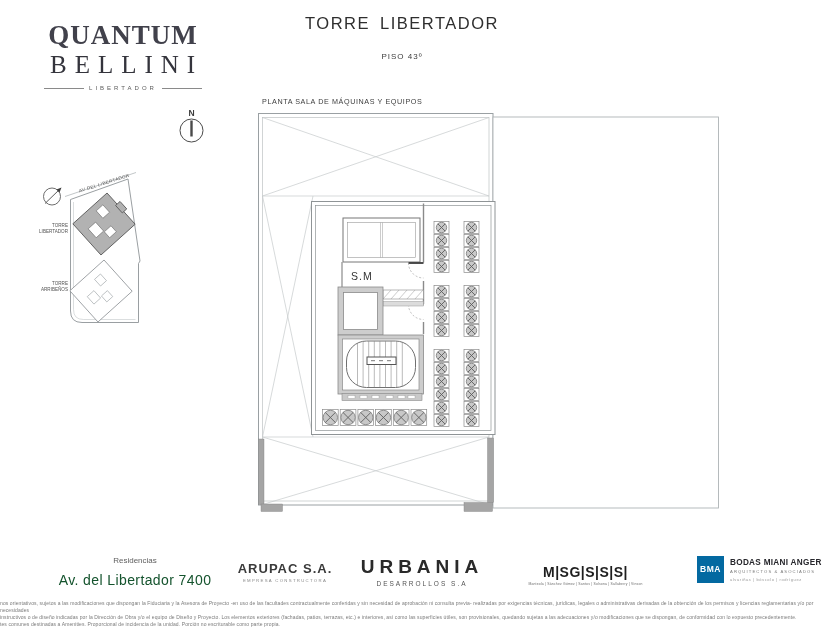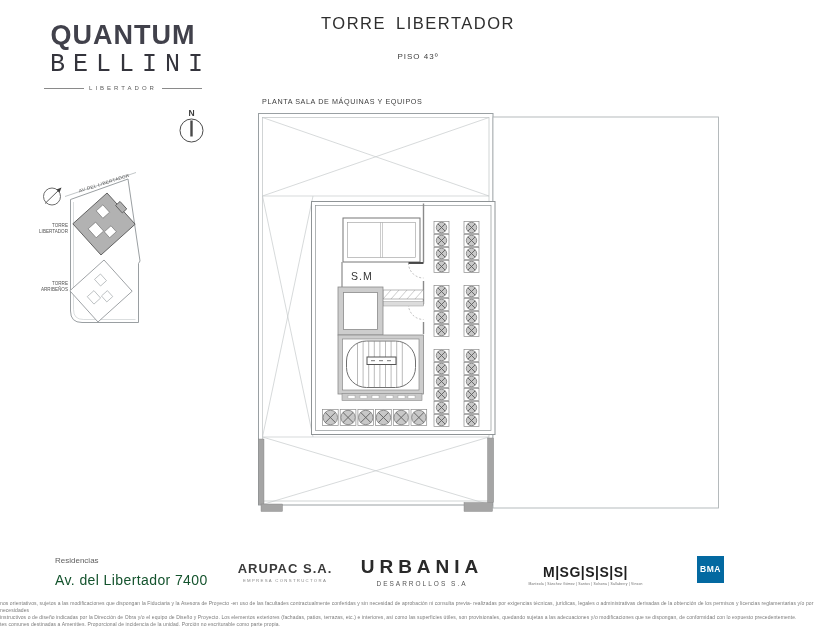--- a/index.html
+++ b/index.html
@@ -4,35 +4,35 @@
 <style>
   html,body{margin:0;padding:0;background:#e8e8e8;}
   .page{
     position:relative;width:840px;height:630px;background:#ffffff;
     overflow:hidden;font-family:"Liberation Sans",sans-serif;
     -webkit-font-smoothing:antialiased;
   }
   .abs{position:absolute;}
   
   .logo{left:44px;top:20px;width:158px;text-align:center;color:#41414b;}
-  .logo-top{font-size:27px;font-weight:bold;letter-spacing:1px;line-height:30px;}
-  .logo-bottom{font-family:Liberation Mono, monospace;font-size:25px;letter-spacing:8px;
+  .logo-top{font-size:27px;font-weight:bold;letter-spacing:1px;line-height:30px;font-family:Liberation Serif, serif;}
+  .logo-bottom{font-family:Liberation Serif, serif;font-size:25px;letter-spacing:8px;
     line-height:30px;color:#34343c;margin-left:6px;}
   .logo-tagline{display:flex;align-items:center;gap:5px;margin-top:5px;}
   .logo-tagline .rule{flex:1;height:1px;background:#8a8a8a;}
   .logo-tagline span.txt{font-size:6px;letter-spacing:3px;color:#5c5c5c;white-space:nowrap;}
   
-  .title-block{left:318px;top:14px;width:200px;text-align:center;color:#2e2e2e;}
+  .title-block{left:302px;top:14px;width:200px;text-align:center;color:#2e2e2e;}
   .sheet-title{font-size:16.5px;letter-spacing:1.5px;word-spacing:4px;}
   .sheet-subtitle{font-size:8px;letter-spacing:1px;margin-top:19px;color:#3c3c3c;}
   
   svg.drawing{left:0;top:0;width:840px;height:630px;}
   
   .footer-item{color:#333;}
-  .f-project{left:55px;top:556px;width:160px;}
+  .f-project{left:55px;top:556px;width:160px;text-align:center;}
   .f-project .l1{font-size:8px;color:#606060;}
   .f-project .l2{font-size:14px;letter-spacing:.4px;margin-top:7px;color:#14532d;}
   .f-arupac{left:235px;top:561px;width:100px;text-align:center;}
   .f-arupac .name{font-size:13px;font-weight:600;letter-spacing:1px;color:#3a3a3a;}
   .f-arupac .tag{font-size:4.3px;letter-spacing:1.3px;color:#8a8a8a;margin-top:2px;}
   .f-urbania{left:353px;top:556px;width:138px;text-align:center;}
   .f-urbania .name{font-size:19px;font-weight:600;letter-spacing:5px;color:#2a2a2a;}
   .f-urbania .tag{font-size:6.5px;letter-spacing:2px;color:#555;margin-top:2px;}
   .f-msg{left:523px;top:564px;width:125px;text-align:center;}
   .f-msg .name{font-size:14px;font-weight:bold;color:#1e1e1e;letter-spacing:.5px;}
@@ -374,20 +374,25 @@
     <div class="tag">DESARROLLOS  S.A</div>
   </div>
 
   <div class="abs footer-item f-msg">
     <div class="name">M|SG|S|S|S|</div>
     <div class="tag">Manteola | Sánchez Gómez | Santos | Solsona | Sallaberry | Vinson</div>
   </div>
 
   <div class="abs footer-item f-bma">
     <div class="bma-badge">BMA</div>
+    <div>
+      <div class="bma-name">BODAS MIANI ANGER</div>
+      <div class="bma-tag">ARQUITECTOS &amp; ASOCIADOS</div>
+      <div class="bma-partners">alvariñas | bóscolo | rodríguez</div>
+    </div>
   </div>
 
   <div class="abs disclaimer">
     <div>nos orientativos, sujetos a las modificaciones que dispongan la Fiduciaria y la Asesora de Proyecto -en uso de las facultades contractualmente conferidas y sin necesidad de aprobación ni consulta previa- realizadas por exigencias técnicas, jurídicas, legales o administrativas derivadas de la obtención de los permisos y licencias reglamentarias y/o por necesidades</div>
     <div>instructivos o de diseño indicadas por la Dirección de Obra y/o el equipo de Diseño y Proyecto. Los elementos exteriores (fachadas, patios, terrazas, etc.) e interiores, así como las superficies útiles, son provisionales, quedando sujetas a las adecuaciones y/o modificaciones que se dispongan, de conformidad con lo expuesto precedentemente.</div>
     <div>tes comunes destinadas a Amenities. Proporcional de incidencia de la unidad. Porción no escriturable como parte propia.</div>
   </div>
 
 </div>
 

